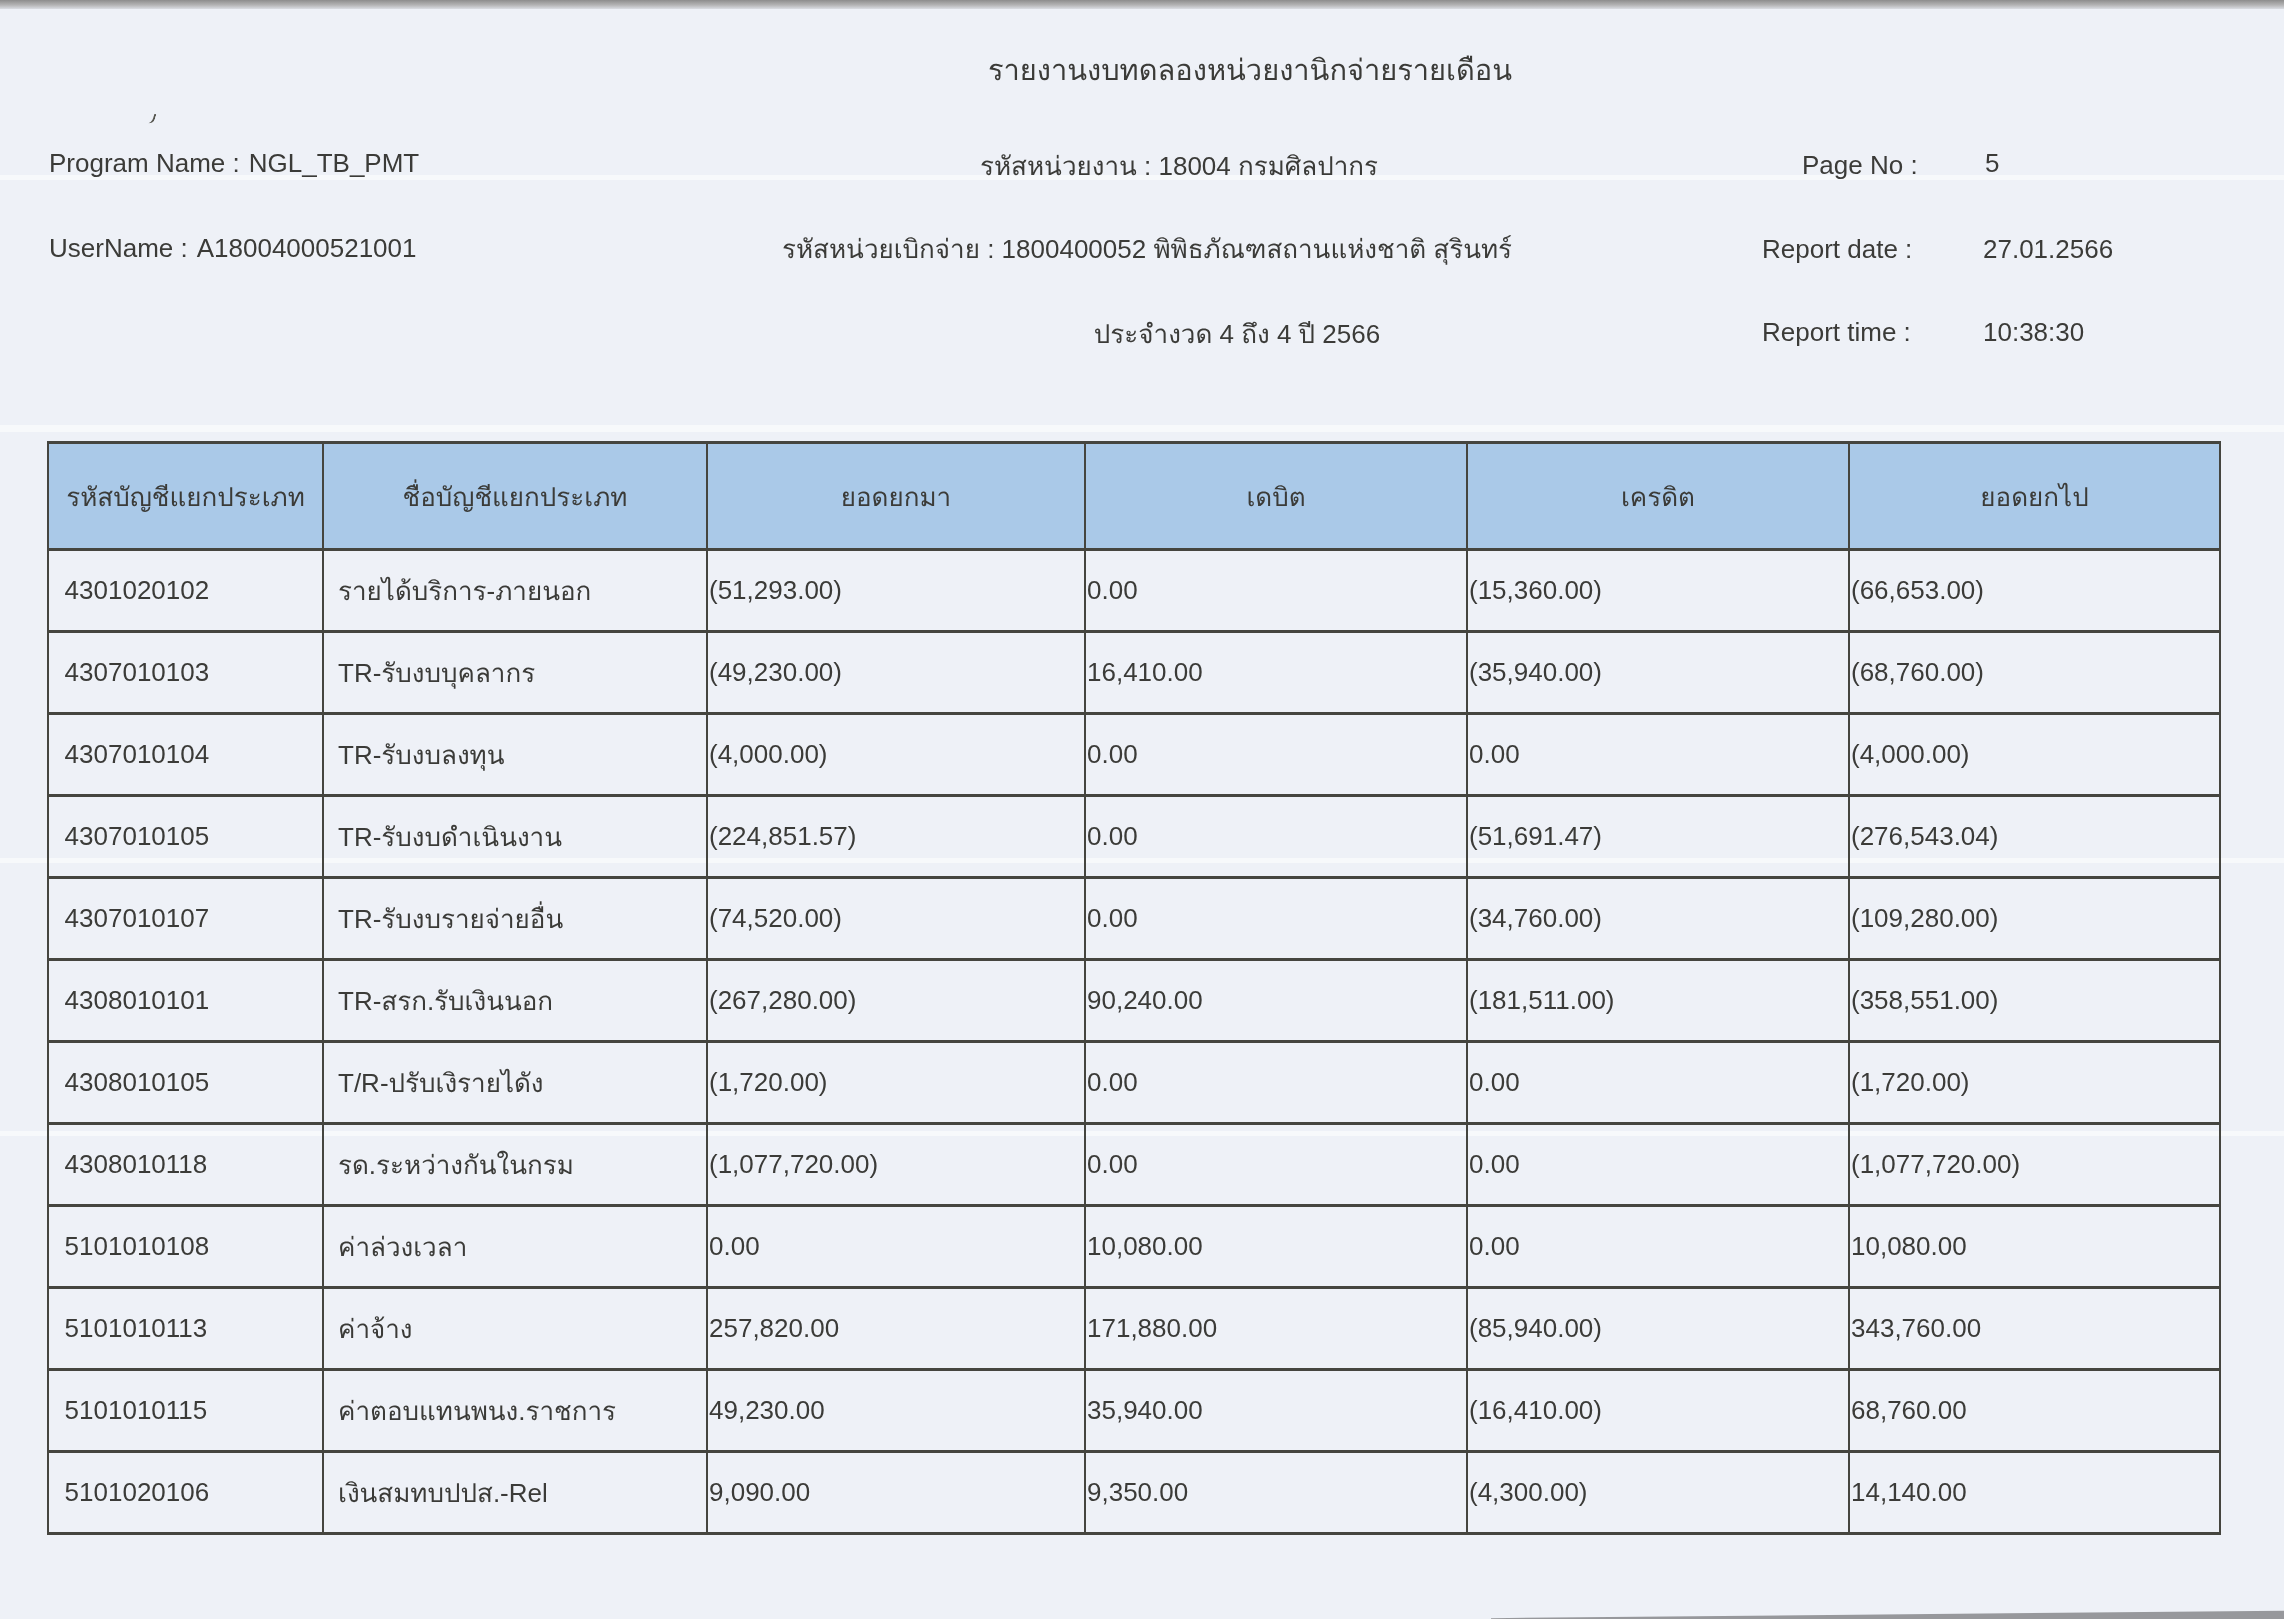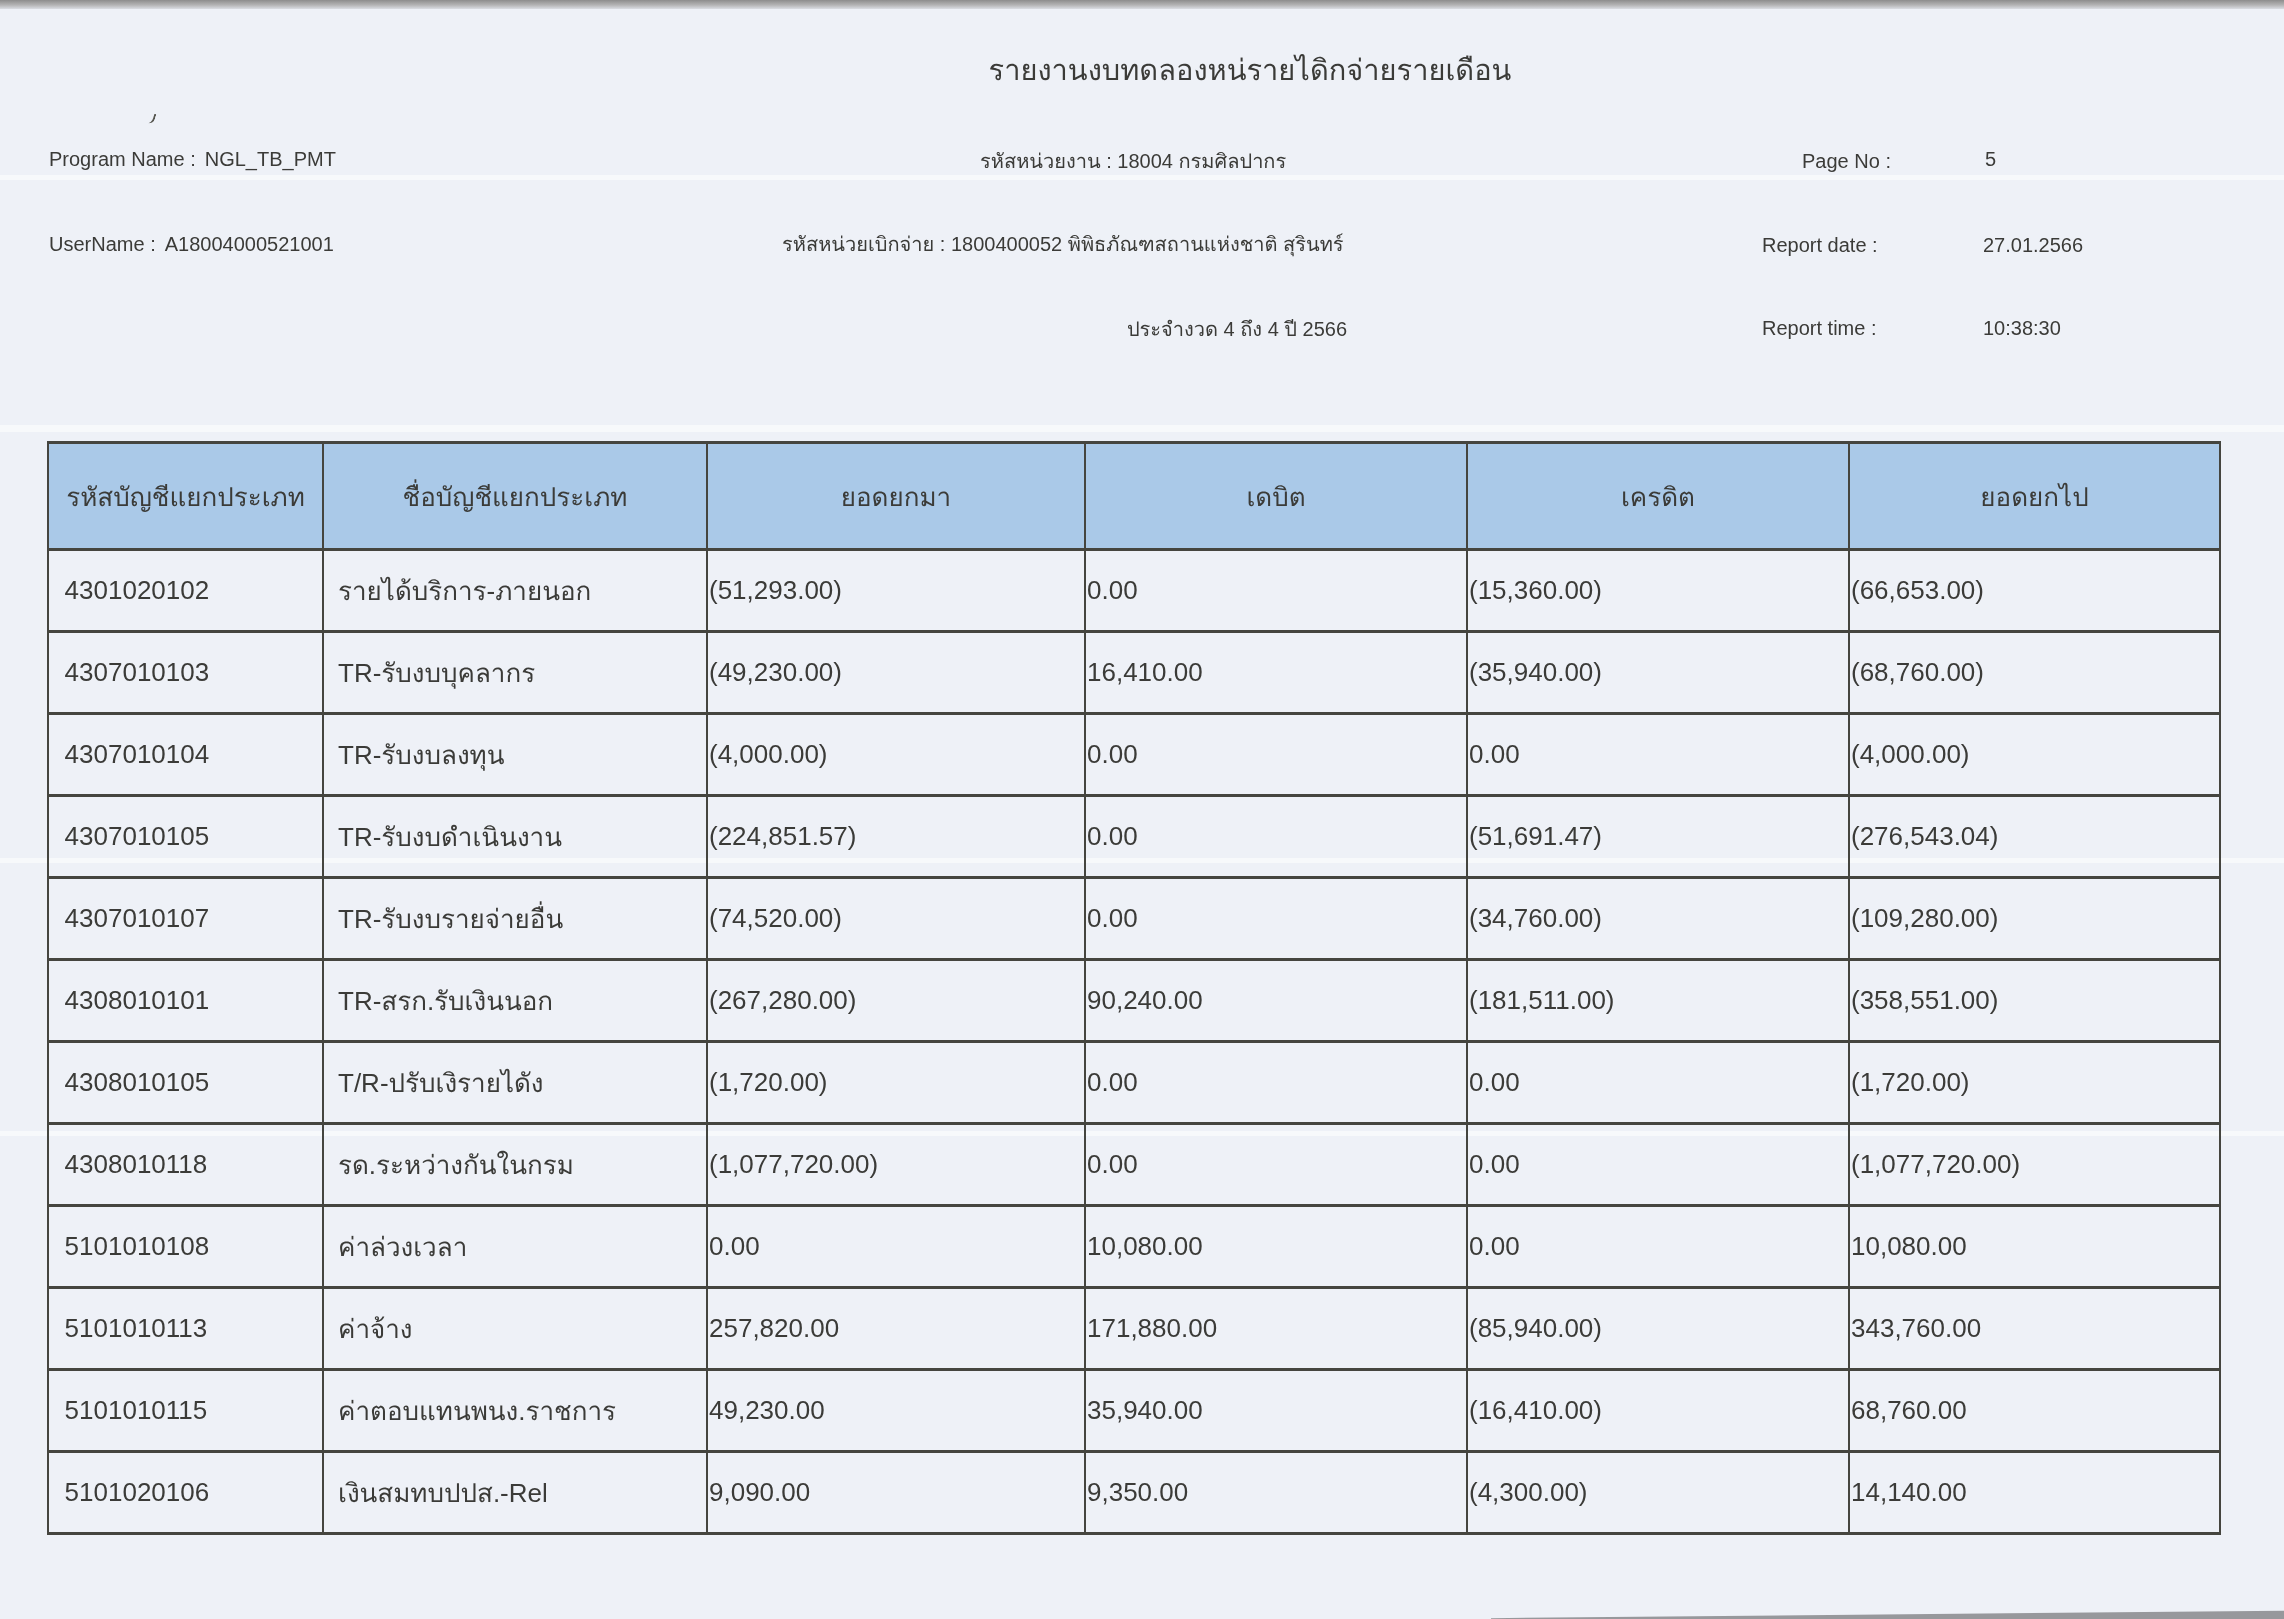--- a/index.html
+++ b/index.html
@@ -18,21 +18,21 @@
   
   .top-edge{position:absolute;top:0;left:0;width:100%;height:8.5px;
     background:linear-gradient(to bottom,#8d8d8d 0%,#b3b3b4 55%,#dadde3 100%);}
   .bottom-wedge{position:absolute;bottom:0;left:1491px;right:0;height:10.4px;
     background:#97989c;clip-path:polygon(0 82%,100% 10%,100% 100%,0 100%);}
   .artifact-mark{position:absolute;left:148px;top:113px;width:4.6px;height:11px;
     border-right:2.6px solid #55554f;border-radius:0 0 6.5px 0;transform:rotate(16deg);}
   .streak{position:absolute;left:0;width:100%;background:rgba(255,255,255,.55);pointer-events:none;}
 
   
-  .hdr{position:absolute;font-size:20px;white-space:nowrap;}
+  .hdr{position:absolute;font-size:26px;white-space:nowrap;}
   .title{top:47px;left:1250px;transform:translateX(-50%);font-size:29px;}
   .val-gap{padding-left:9px;}
   .period{top:313px;left:1237px;transform:translateX(-50%);}
 
   
   .tablewrap{position:absolute;left:47px;top:441px;}
   table{border-collapse:collapse;table-layout:fixed;width:2172px;}
   th,td{
     border:2px solid var(--border);
     border-top-width:3.3px;border-bottom-width:3.3px;
@@ -48,21 +48,21 @@
 <body>
 
 <div class="top-edge"></div>
 <div class="bottom-wedge"></div>
 <div class="artifact-mark"></div>
 <div class="streak" style="top:175px;height:5.2px;"></div>
 <div class="streak" style="top:425px;height:6.5px;"></div>
 <div class="streak" style="top:858px;height:5.2px;"></div>
 <div class="streak" style="top:1131px;height:5.2px;"></div>
 
-<div class="hdr title">รายงานงบทดลองหน่รายไดิกจ่ายรายเดือน</div>
+<div class="hdr title">รายงานงบทดลองหน่วยงานิกจ่ายรายเดือน</div>
 
 <div class="hdr" style="top:148px;left:49px;">
   <span>Program Name :</span><span class="val-gap">NGL_TB_PMT</span>
 </div>
 <div class="hdr" style="top:145px;left:980px;">รหัสหน่วยงาน : 18004 กรมศิลปากร</div>
 <div class="hdr" style="top:150px;left:1762px;margin-left:40px;">Page No :</div>
 <div class="hdr" style="top:148px;left:1985px;">5</div>
 
 <div class="hdr" style="top:233px;left:49px;">
   <span>UserName :</span><span class="val-gap">A18004000521001</span>

